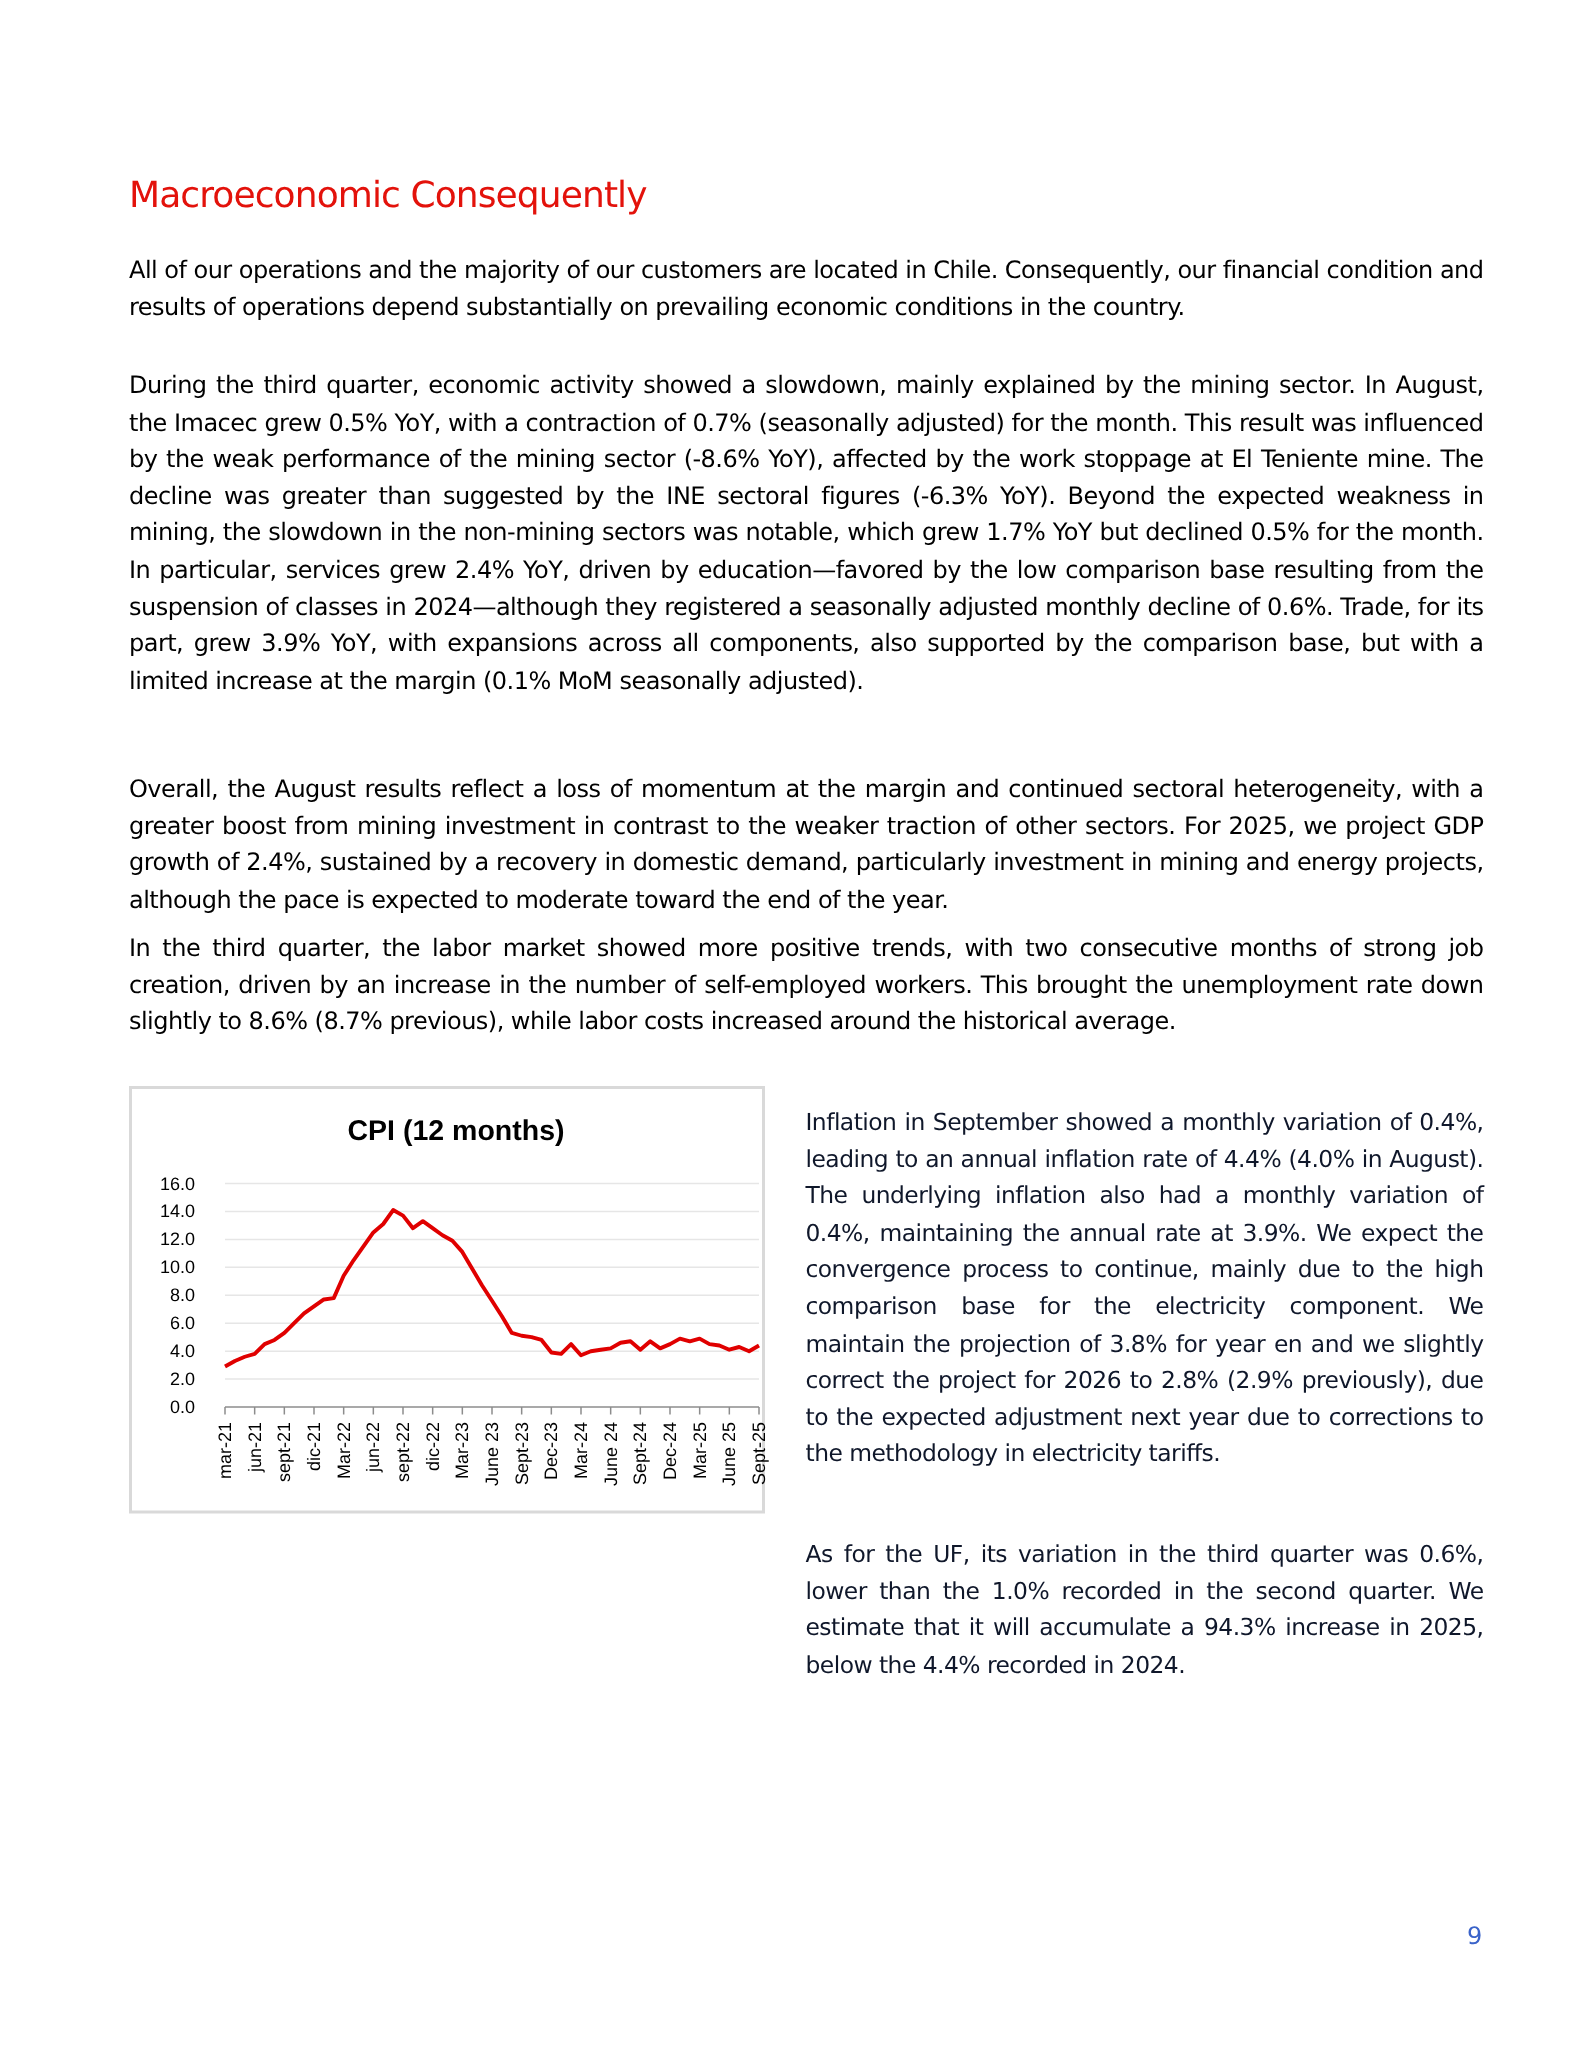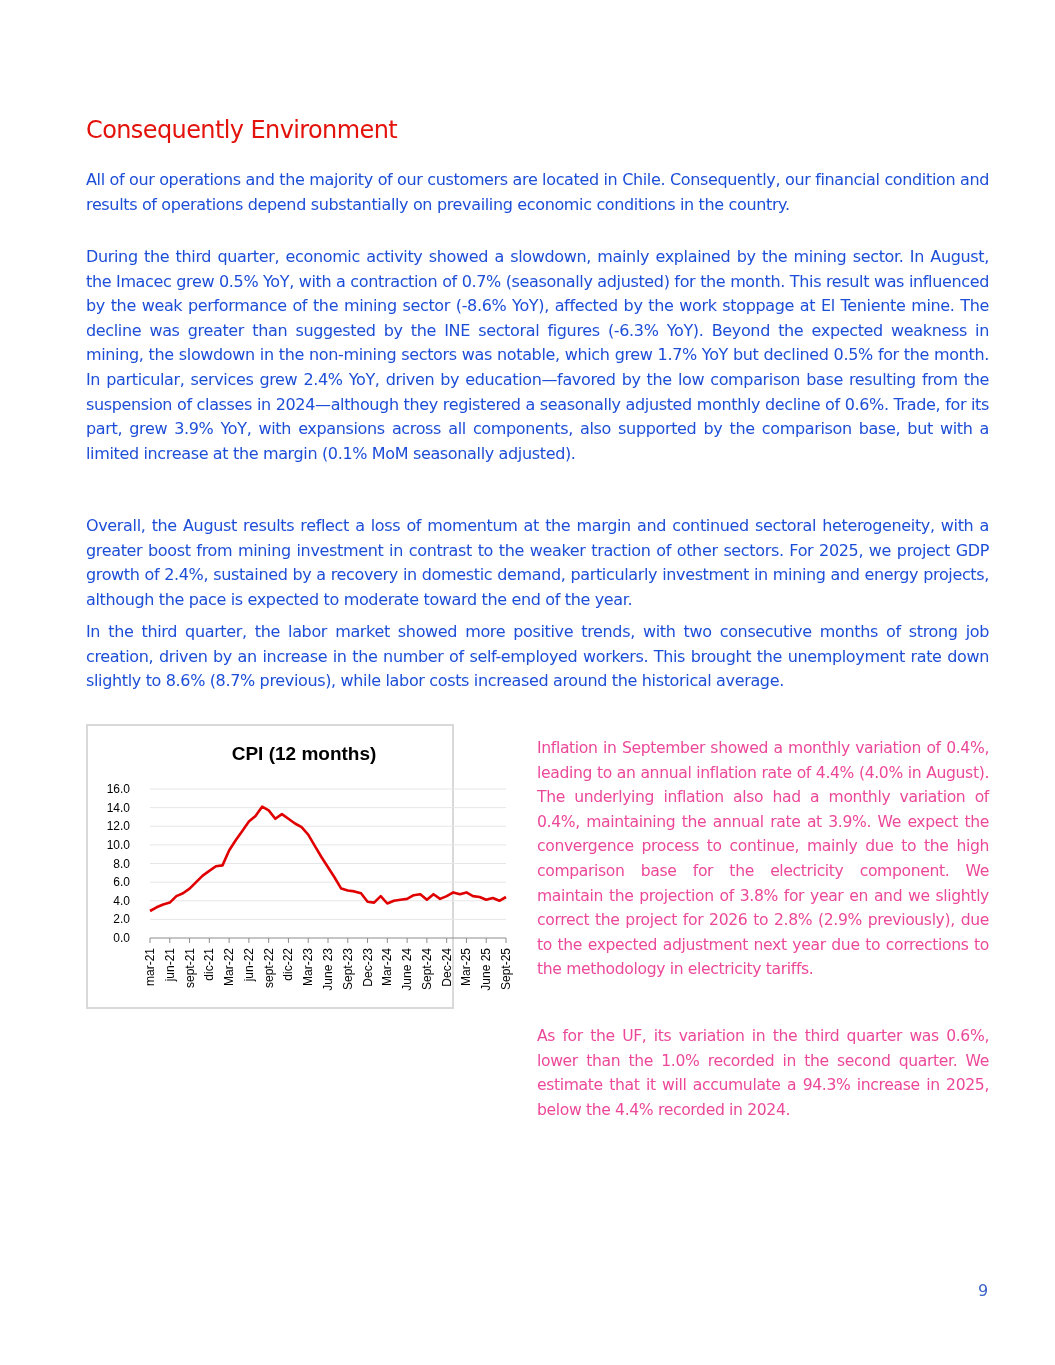--- a/index.html
+++ b/index.html
@@ -3,42 +3,42 @@
 <meta charset="utf-8">
 <style>
   html, body { margin: 0; padding: 0; background: #ffffff; }
   body { width: 1055px; height: 1365px; position: relative; overflow: hidden;
          font-family: "DejaVu Sans", sans-serif; color: #404040; }
   .heading { position: absolute; left: 86px; top: 116px; margin: 0;
              font-family: "DejaVu Sans", sans-serif; font-weight: normal;
              font-size: 24px; color: #e3120b; letter-spacing: -0.6px; }
   .para { position: absolute; left: 86px; width: 903px; margin: 0;
           font-family: "DejaVu Sans Mono", "DejaVu Sans", sans-serif;
-          font-size: 16px; line-height: 24.6px; text-align: justify; color: #1d4ed8;
+          font-size: 16px; line-height: 24.6px; text-align: justify; color: #000000;
           letter-spacing: -1.6px; word-spacing: 0px; }
   .para.narrow { font-family: "DejaVu Sans", sans-serif; letter-spacing: -0.35px; }
   #p1 { top: 168px; }
   #p2 { top: 245px; }
   #p3 { top: 514px; }
   #p4 { top: 620px; }
   .side { position: absolute; left: 537px; width: 452px; margin: 0;
           font-family: "DejaVu Sans", sans-serif; font-size: 15.6px; line-height: 24.6px;
-          text-align: justify; color: #ec4899; letter-spacing: -0.35px; }
+          text-align: justify; color: #0f172a; letter-spacing: -0.35px; }
   #s1 { top: 736px; }
   #s2 { top: 1024px; }
-  .chart-frame { position: absolute; left: 86px; top: 724px; width: 368px; height: 285px;
+  .chart-frame { position: absolute; left: 86px; top: 724px; width: 424px; height: 285px;
                  border: 2px solid #d9d9d9; box-sizing: border-box; background: #fff; }
   .chart-frame svg { position: absolute; left: 0; top: 0; }
   .page-num { position: absolute; left: 978px; top: 1281px; font-size: 16px; color: #3a63c9;
               font-family: "DejaVu Sans", sans-serif; }
 </style>
 </head>
 <body>
 
-<h1 class="heading">Consequently Environment</h1>
+<h1 class="heading">Macroeconomic Consequently</h1>
 
 <p class="para narrow" id="p1">All of our operations and the majority of our customers are located in Chile. Consequently, our financial condition and results of operations depend substantially on prevailing economic conditions in the country.</p>
 <p class="para narrow" id="p2">During the third quarter, economic activity showed a slowdown, mainly explained by the mining sector. In August, the Imacec grew 0.5% YoY, with a contraction of 0.7% (seasonally adjusted) for the month. This result was influenced by the weak performance of the mining sector (-8.6% YoY), affected by the work stoppage at El Teniente mine. The decline was greater than suggested by the INE sectoral figures (-6.3% YoY). Beyond the expected weakness in mining, the slowdown in the non-mining sectors was notable, which grew 1.7% YoY but declined 0.5% for the month. In particular, services grew 2.4% YoY, driven by education—favored by the low comparison base resulting from the suspension of classes in 2024—although they registered a seasonally adjusted monthly decline of 0.6%. Trade, for its part, grew 3.9% YoY, with expansions across all components, also supported by the comparison base, but with a limited increase at the margin (0.1% MoM seasonally adjusted).</p>
 <p class="para narrow" id="p3">Overall, the August results reflect a loss of momentum at the margin and continued sectoral heterogeneity, with a greater boost from mining investment in contrast to the weaker traction of other sectors. For 2025, we project GDP growth of 2.4%, sustained by a recovery in domestic demand, particularly investment in mining and energy projects, although the pace is expected to moderate toward the end of the year.</p>
 <p class="para narrow" id="p4">In the third quarter, the labor market showed more positive trends, with two consecutive months of strong job creation, driven by an increase in the number of self-employed workers. This brought the unemployment rate down slightly to 8.6% (8.7% previous), while labor costs increased around the historical average.</p>
 
 <div class="chart-frame">
   <svg id="cpi-svg" width="432" height="281">
     <text id="chart-title" x="216" y="34" text-anchor="middle" font-family="Liberation Sans, sans-serif" font-size="19" font-weight="bold" fill="#000">CPI (12 months)</text>
     <g id="grid-layer">

